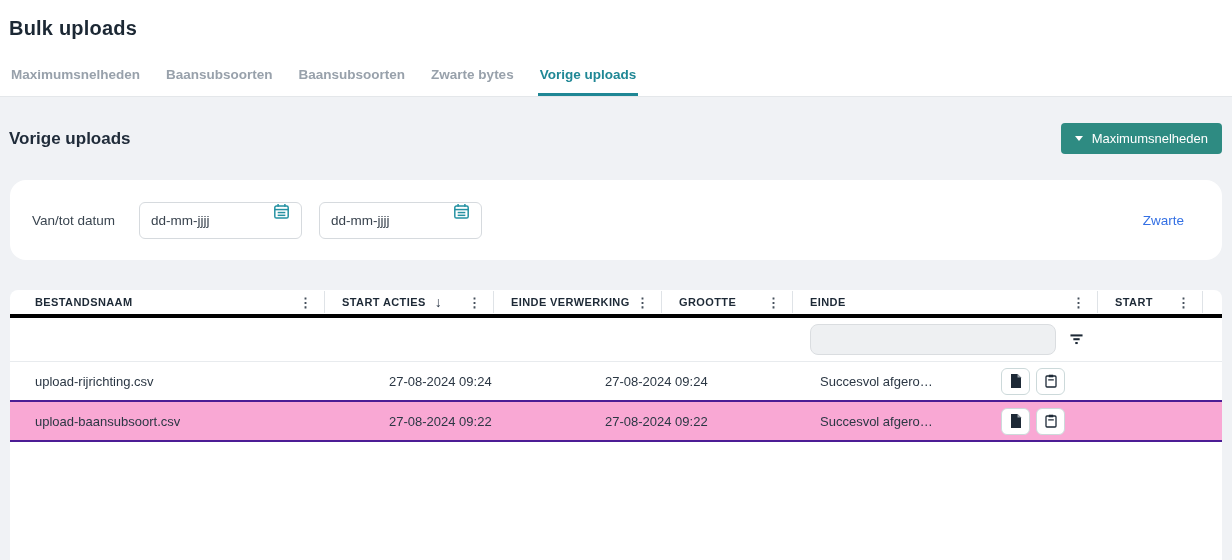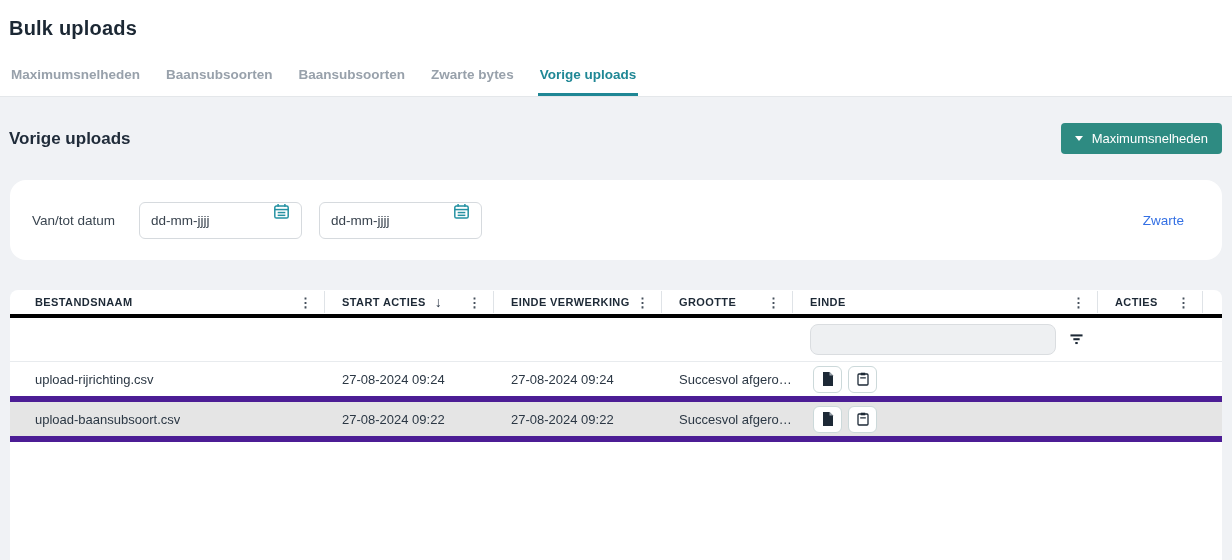--- a/index.html
+++ b/index.html
@@ -116,22 +116,22 @@
     flex: 1; min-width: 0; height: 31px;
     background: #eef0f2; border: 1px solid #dadde0; border-radius: 8px;
     font-family: inherit; font-size: 13px; color: #2b3744;
     padding: 0 10px; outline: none;
   }
   .filter-icon-btn {
     margin-left: 11px; background: none; border: none; cursor: pointer;
     display: flex; align-items: center; padding: 2px;
   }
 
-  .grid-data-row { height: 40px; border-bottom: 6px solid #4c1d95; font-size: 13px; color: #2b3744; }
-  .grid-data-row.alt { background: #e5e5e5; }
+  .grid-data-row { height: 40px; border-bottom: 2px solid #4c1d95; font-size: 13px; color: #2b3744; gap: 47px; }
+  .grid-data-row.alt { background: #f9a8d4; }
   .cell-text { white-space: nowrap; overflow: hidden; text-overflow: ellipsis; }
 
   .actions-cell { padding-left: 20px; gap: 6px; }
   .icon-btn {
     width: 29px; height: 27px;
     background: #ffffff; border: 1px solid #ccd9da; border-radius: 6px;
     display: flex; align-items: center; justify-content: center; cursor: pointer;
     padding: 0;
   }
 </style>
@@ -205,21 +205,21 @@
     </div>
     <div class="cell hcell">
       <span class="col-label">GROOTTE</span>
       <span class="menu-dots">⋮</span>
     </div>
     <div class="cell hcell">
       <span class="col-label">EINDE</span>
       <span class="menu-dots">⋮</span>
     </div>
     <div class="cell hcell">
-      <span class="col-label">ACTIES</span>
+      <span class="col-label">START</span>
       <span class="menu-dots">⋮</span>
     </div>
     <div class="cell"></div>
   </div>
 
   <div class="grid-row grid-filter-row">
     <div class="cell first"></div>
     <div class="cell"></div>
     <div class="cell"></div>
     <div class="cell"></div>

